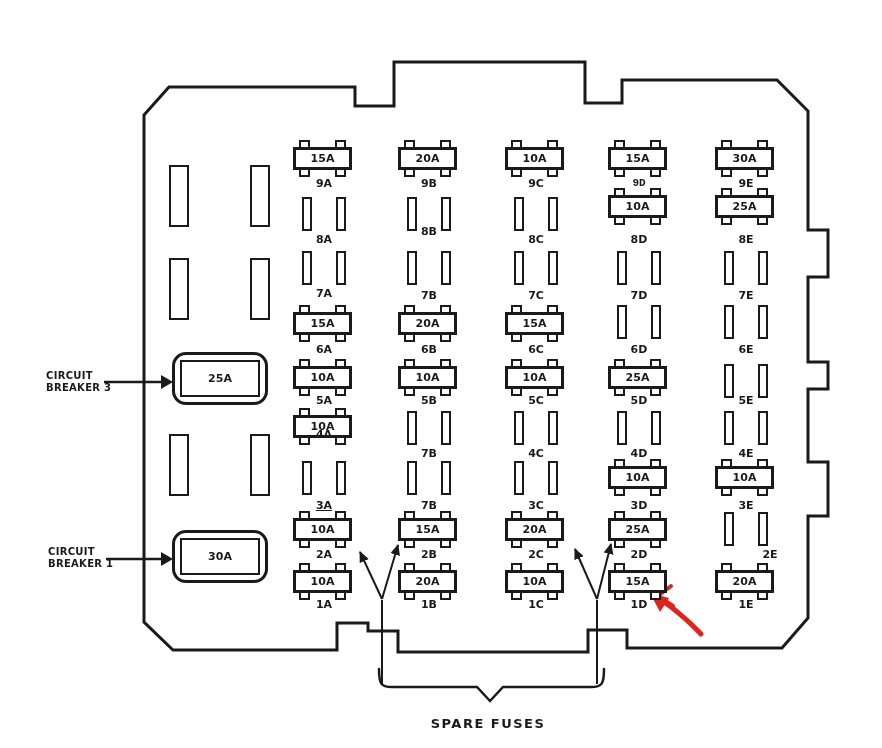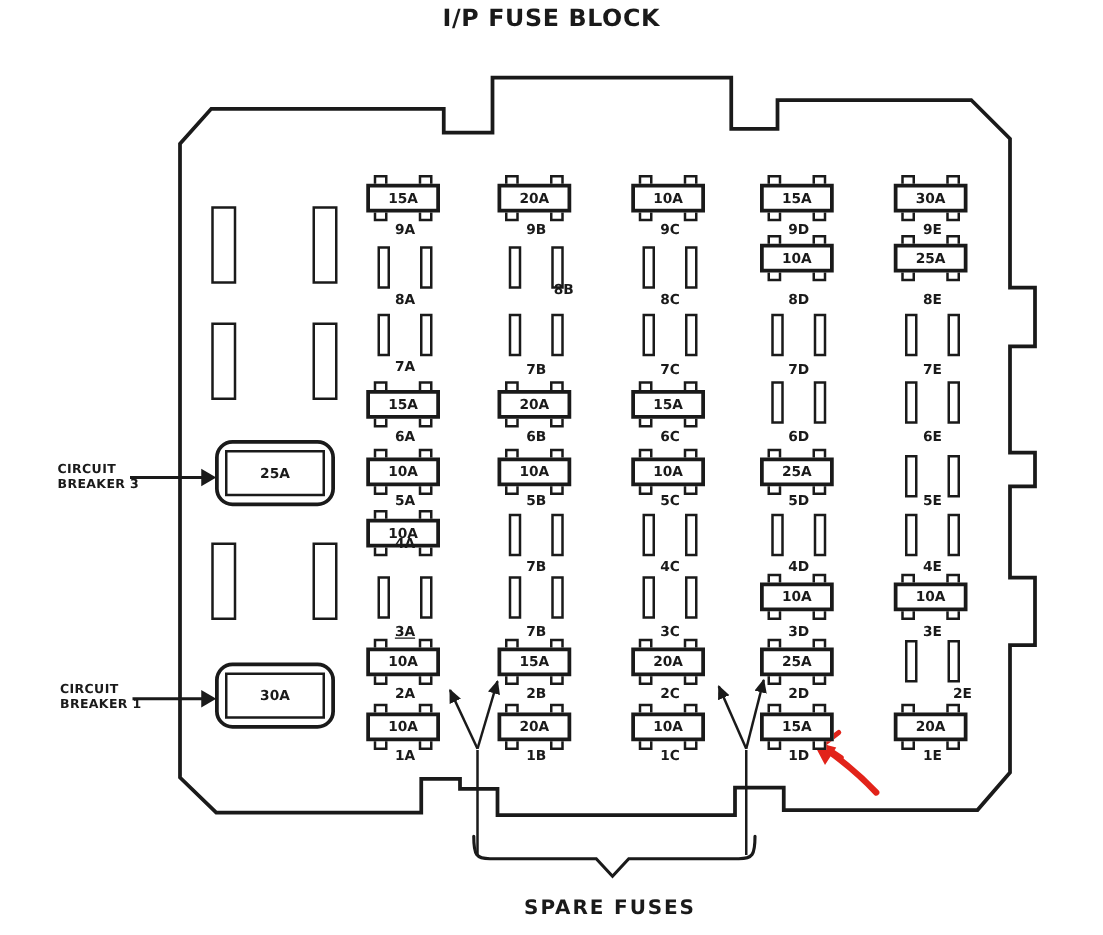--- a/index.html
+++ b/index.html
@@ -53,29 +53,28 @@
     width: 80px; height: 37px; border: 2px solid #1a1a1a;
     display: flex; align-items: center; justify-content: center;
     font-size: 11px; font-weight: bold;
   }
   .cb-label {
     position: absolute; font-size: 10px; font-weight: bold; line-height: 12px;
     letter-spacing: 0.3px; white-space: nowrap;
   }
   .spare-label {
     position: absolute; left: 398px; top: 716px; width: 180px;
-    text-align: center; font-size: 16px; font-weight: bold; letter-spacing: 1.5px;
+    text-align: center; font-size: 13px; font-weight: bold; letter-spacing: 1.5px;
   }
 </style>
 </head>
 <body>
 
 <div id="stage">
 
-  <div class="title">I/P FUSE BLOCK</div>
 
   <svg class="layer" width="882" height="748" viewBox="0 0 882 748">
     <defs>
       <marker id="ah" markerUnits="userSpaceOnUse" markerWidth="14" markerHeight="12" refX="10" refY="5" orient="auto">
         <path d="M0,0 L11,5 L0,10 Z" fill="#1a1a1a"></path>
       </marker>
     </defs>
 
     <path d="M 144,115 L 169,87 L 355,87 L 355,106 L 394,106 L 394,62 L 585,62 L 585,103
          L 622,103 L 622,80 L 777,80 L 808,111
@@ -201,21 +200,21 @@
         <div class="tab tr"></div>
         <div class="tab bl"></div>
         <div class="tab br"></div>
         <div class="fbody">20A</div>
       </div>
       <div class="poslabel" style="left: 399px; top: 177px;">9B</div>
       <div class="slotpair" style="left: 407px; top: 197px;">
         <div class="slot l"></div>
         <div class="slot r"></div>
       </div>
-      <div class="poslabel" style="left: 399px; top: 225px; text-align: right;">8B</div>
+      <div class="poslabel" style="left: 399px; top: 225px;">8B</div>
       <div class="slotpair" style="left: 407px; top: 251px;">
         <div class="slot l"></div>
         <div class="slot r"></div>
       </div>
       <div class="poslabel" style="left: 399px; top: 289px;">7B</div>
       <div class="fuse" style="left: 398px; top: 305px;">
         <div class="tab tl"></div>
         <div class="tab tr"></div>
         <div class="tab bl"></div>
         <div class="tab br"></div>
@@ -316,21 +315,21 @@
         <div class="fbody">10A</div>
       </div>
       <div class="poslabel" style="left: 506px; top: 598px;">1C</div>
       <div class="fuse" style="left: 608px; top: 140px;">
         <div class="tab tl"></div>
         <div class="tab tr"></div>
         <div class="tab bl"></div>
         <div class="tab br"></div>
         <div class="fbody">15A</div>
       </div>
-      <div class="poslabel" style="left: 609px; top: 177px;">9D</div>
+      <div class="poslabel" style="left: 609px; top: 177px; font-family: Liberation Mono, monospace;">9D</div>
       <div class="fuse" style="left: 608px; top: 188px;">
         <div class="tab tl"></div>
         <div class="tab tr"></div>
         <div class="tab bl"></div>
         <div class="tab br"></div>
         <div class="fbody">10A</div>
       </div>
       <div class="poslabel" style="left: 609px; top: 233px;">8D</div>
       <div class="slotpair" style="left: 617px; top: 251px;">
         <div class="slot l"></div>

